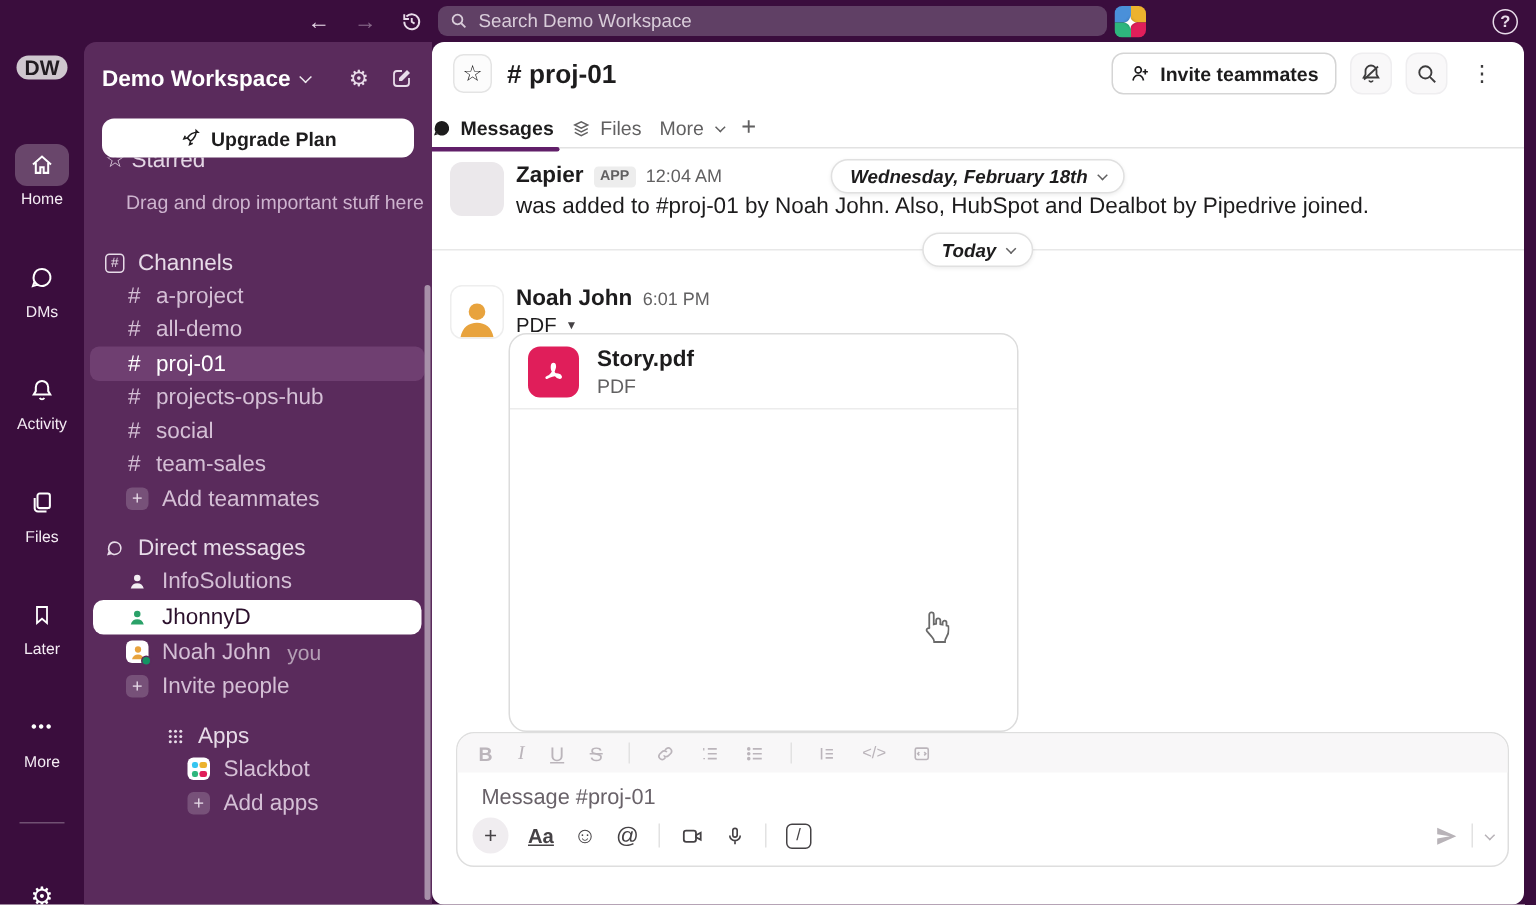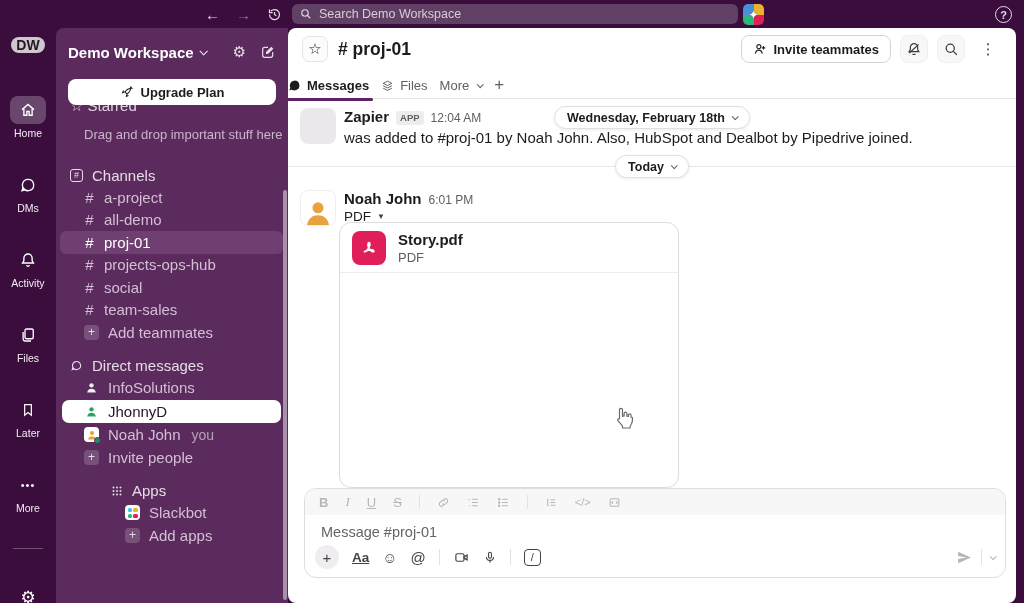--- a/index.html
+++ b/index.html
@@ -65,21 +65,21 @@
   .icon-btn { width:28px; height:28px; border-radius:8px; display:flex; align-items:center; justify-content:center; color:#3d3c3d; background:#f9f8f9; border:1px solid #efeef0; }
   .kebab { font-size:15px; color:#3d3c3d; letter-spacing:0; }
 
   .tabs { height:29px; display:flex; align-items:flex-end; padding-left:0; border-bottom:1px solid #e2e2e2; gap:12px; }
   .tab { display:flex; align-items:center; gap:6px; font-size:13px; color:#616061; height:26px; position:relative; }
   .tab.active { color:#1d1c1d; font-weight:bold; }
   .tab.active::after { content:""; position:absolute; left:-4px; right:-4px; bottom:-3px; height:3px; background:#611f69; border-radius:2px; }
   .tab .chev { margin-left:2px; }
 
   .msg-area { position:absolute; top:72px; left:0; width:728px; bottom:115px; overflow:hidden; }
-  .date-pill { position:absolute; left:50%; transform:translateX(-50%); background:#fff; border:1px solid #e0e0e0; border-radius:13px; height:23px; display:flex; align-items:center; gap:7px; padding:0 12px; font-size:12.5px; font-weight:bold; color:#1d1c1d; box-shadow:0 1px 3px rgba(0,0,0,.08); z-index:5; }
+  .date-pill { position:absolute; left:50%; transform:translateX(-50%); background:#fff; border:1px solid #e0e0e0; border-radius:13px; height:23px; display:flex; align-items:center; gap:7px; padding:0 12px; font-size:12.5px; font-weight:bold; color:#1d1c1d; box-shadow:0 1px 3px rgba(0,0,0,.08); z-index:5;font-style:italic; }
   .float-date { top:6px; }
   .today-line { position:absolute; left:0; right:0; top:66px; border-top:1px solid #e8e8e8; }
   .today-pill { top:55px; }
   .msg { position:absolute; left:12px; display:flex; gap:8px; }
   .msg-avatar { width:36px; height:36px; border-radius:8px; flex:0 0 36px; }
   .msg-avatar.gray { background:#ebe8eb; }
   .msg-avatar.orange { background:#fff; border:1px solid #eee; display:flex; align-items:flex-end; justify-content:center; overflow:hidden; }
   .msg-head { display:flex; align-items:baseline; gap:7px; }
   .msg-author { font-size:15px; font-weight:bold; }
   .app-badge { background:#ededed; color:#616061; font-size:9.5px; font-weight:bold; border-radius:3px; padding:1.5px 4px; position:relative; top:-1px; }

